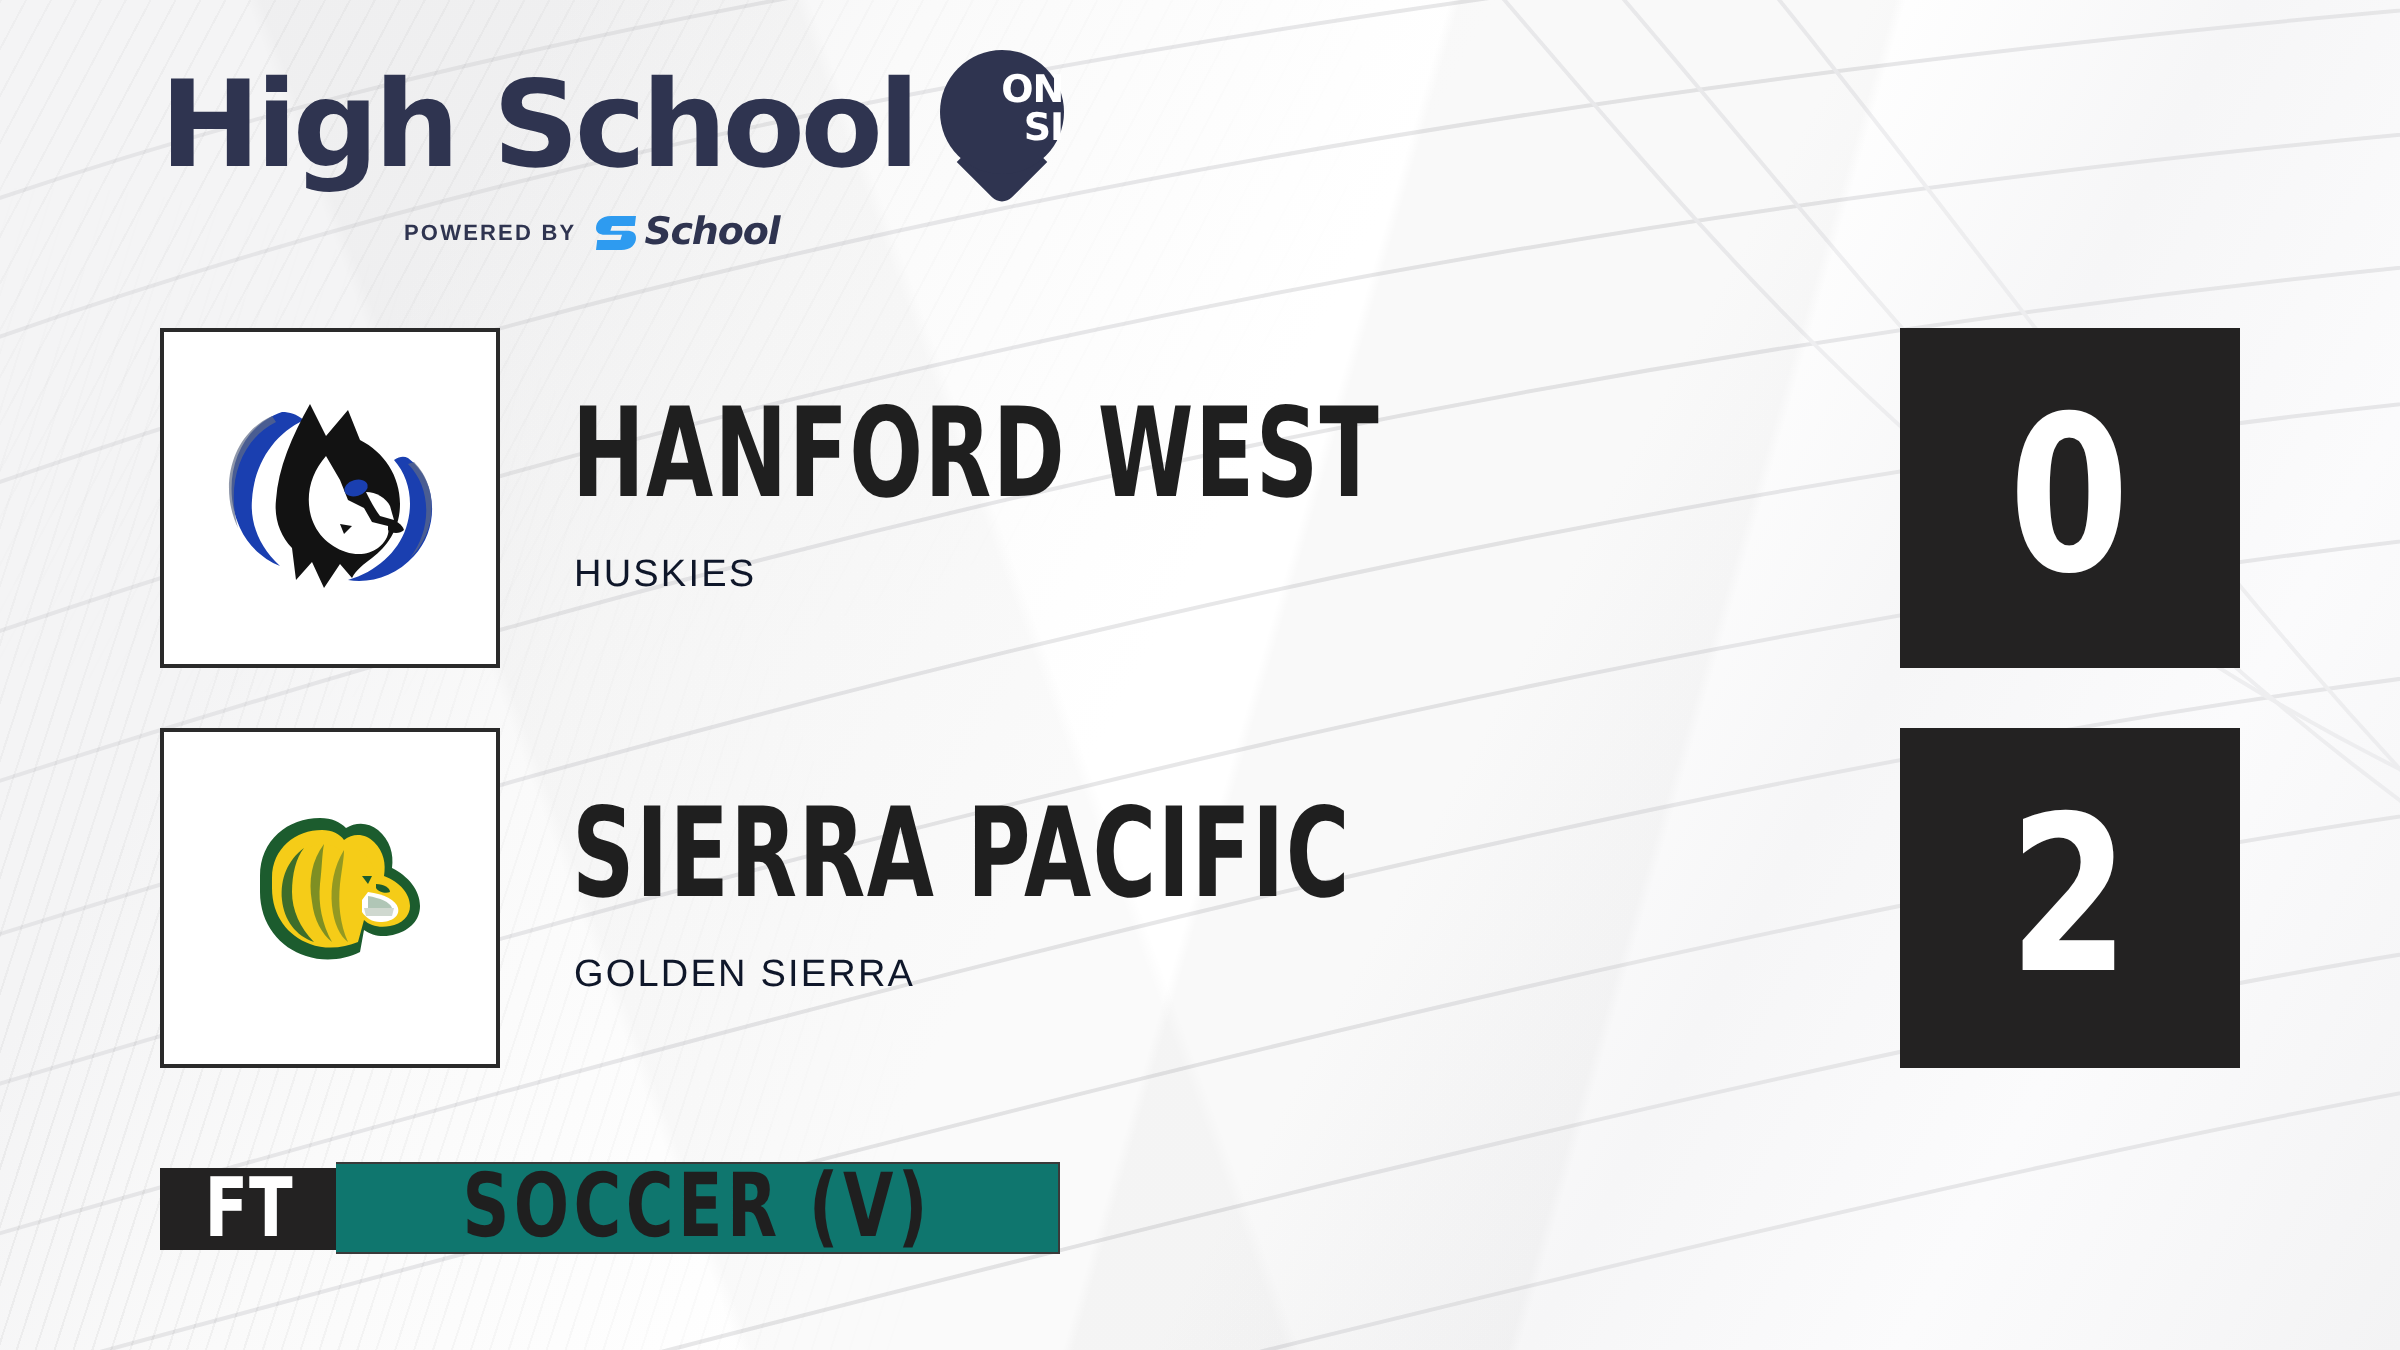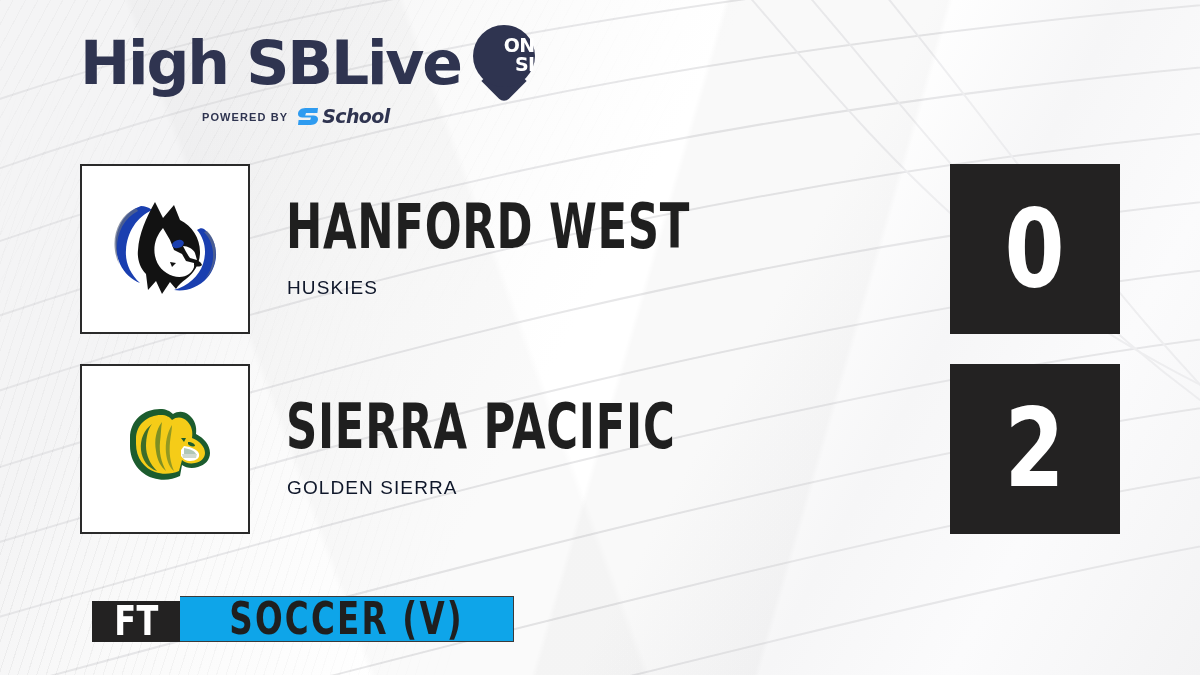--- a/index.html
+++ b/index.html
@@ -235,45 +235,45 @@
     line-height: 108px;
     color: #ffffff;
     transform: scaleX(0.80);
     transform-origin: center center;
     letter-spacing: 0;
   }
 
   
   #status-bar {
     position: absolute;
-    left: 92px;
+    left: 80px;
     top: 566px;
     height: 76px;
     display: flex;
-    align-items: flex-end;
+    align-items: center;
   }
   #status-period {
     width: 88px;
     background: #232222;
     display: flex;
     align-items: center;
     justify-content: center;
     font-family: "DejaVu Sans", sans-serif;
     font-weight: bold;
     font-size: 41px;
     line-height: 41px;
     color: #ffffff;
     transform-origin: center;
     letter-spacing: 0.5px;
   }
   #status-period span { display: block; transform: scaleX(0.78); }
   #status-sport {
     min-width: 280px;
-    padding: 0 8px;
-    background: #0ea5e9;
+    padding: 0 22px;
+    background: #0f766e;
     border: 1px solid #3a3a3a;
     border-left: none;
     box-sizing: border-box;
     display: flex;
     align-items: center;
     justify-content: center;
     font-family: "DejaVu Sans", sans-serif;
     font-weight: bold;
     font-size: 44px;
     line-height: 44px;
@@ -314,21 +314,21 @@
       </g>
     </svg>
   </div>
   <div class="bg-layer bg-stripes-fine"></div>
   <div class="bg-layer bg-stripes-top"></div>
   <div class="bg-layer bg-wedge"></div>
   <div class="bg-layer bg-wedge2"></div>
 
   <div id="brand">
     <div id="brand-wordmark-row">
-      <div id="brand-title">High SBLive</div>
+      <div id="brand-title">High School</div>
       <div id="onsi-badge">
         <div class="pin-tip"></div>
         <div class="pin-head"></div>
         <div id="onsi-text">
           <span>ON</span>
           <span>SI</span>
         </div>
       </div>
     </div>
     <div id="brand-powered">

